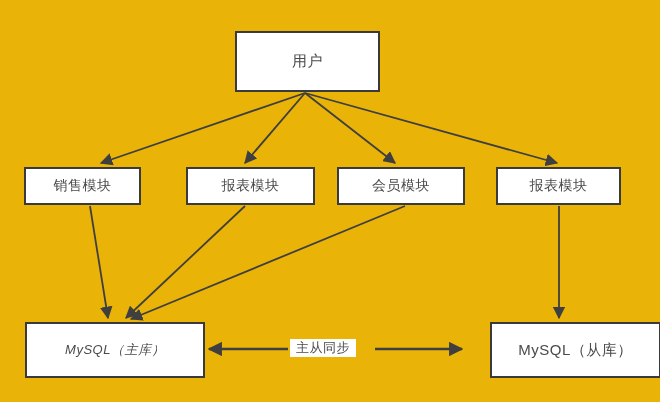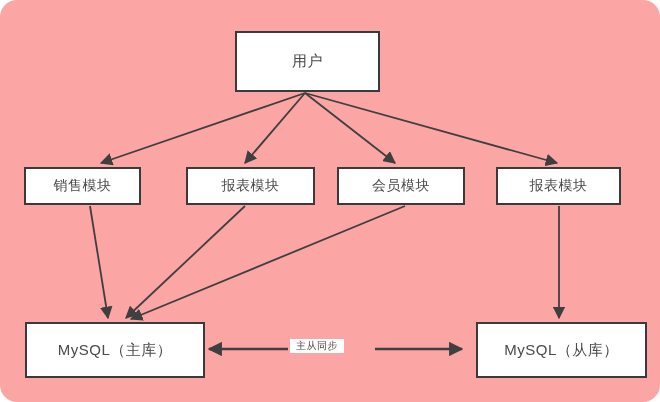--- a/index.html
+++ b/index.html
@@ -8,23 +8,22 @@
     padding: 0;
     background: #ffffff;
   }
   body {
     font-family: "Liberation Sans", "DejaVu Sans", sans-serif;
   }
   #canvas {
     position: relative;
     width: 660px;
     height: 402px;
-    background: #fca5a5;
+    background: #eab308;
     overflow: hidden;
-    border-radius: 17px;
   }
   #edges {
     position: absolute;
     left: 0;
     top: 0;
     width: 660px;
     height: 402px;
     pointer-events: none;
   }
   .node {
@@ -44,28 +43,28 @@
     text-align: center;
     line-height: 1.1;
     white-space: nowrap;
   }
   
   #node-user      { left: 235px; top: 31px;  width: 145px; height: 61px; font-size: 15px; }
   #node-sales     { left: 24px;  top: 167px; width: 117px; height: 38px; font-size: 14px; }
   #node-inventory { left: 186px; top: 167px; width: 129px; height: 38px; font-size: 14px; }
   #node-member    { left: 337px; top: 167px; width: 128px; height: 38px; font-size: 14px; }
   #node-report    { left: 496px; top: 167px; width: 125px; height: 38px; font-size: 14px; justify-content: center; }
-  #node-db-master { left: 25px;  top: 322px; width: 180px; height: 56px; font-size: 15px; }
-  #node-db-slave  { left: 476px; top: 322px; width: 171px; height: 56px; font-size: 15px; }
+  #node-db-master { left: 25px;  top: 322px; width: 180px; height: 56px; font-size: 13px; font-style: italic; }
+  #node-db-slave  { left: 490px; top: 322px; width: 171px; height: 56px; font-size: 15px; }
 
   .edge-label {
     position: absolute;
     z-index: 3;
     color: #4a4a4a;
-    font-size: 10px;
+    font-size: 13px;
     letter-spacing: 0.5px;
     white-space: nowrap;
     background: #ffffff;
     padding: 0 6px;
   }
   #label-replication { left: 290px; top: 339px; }
 </style>
 </head>
 <body>
 

